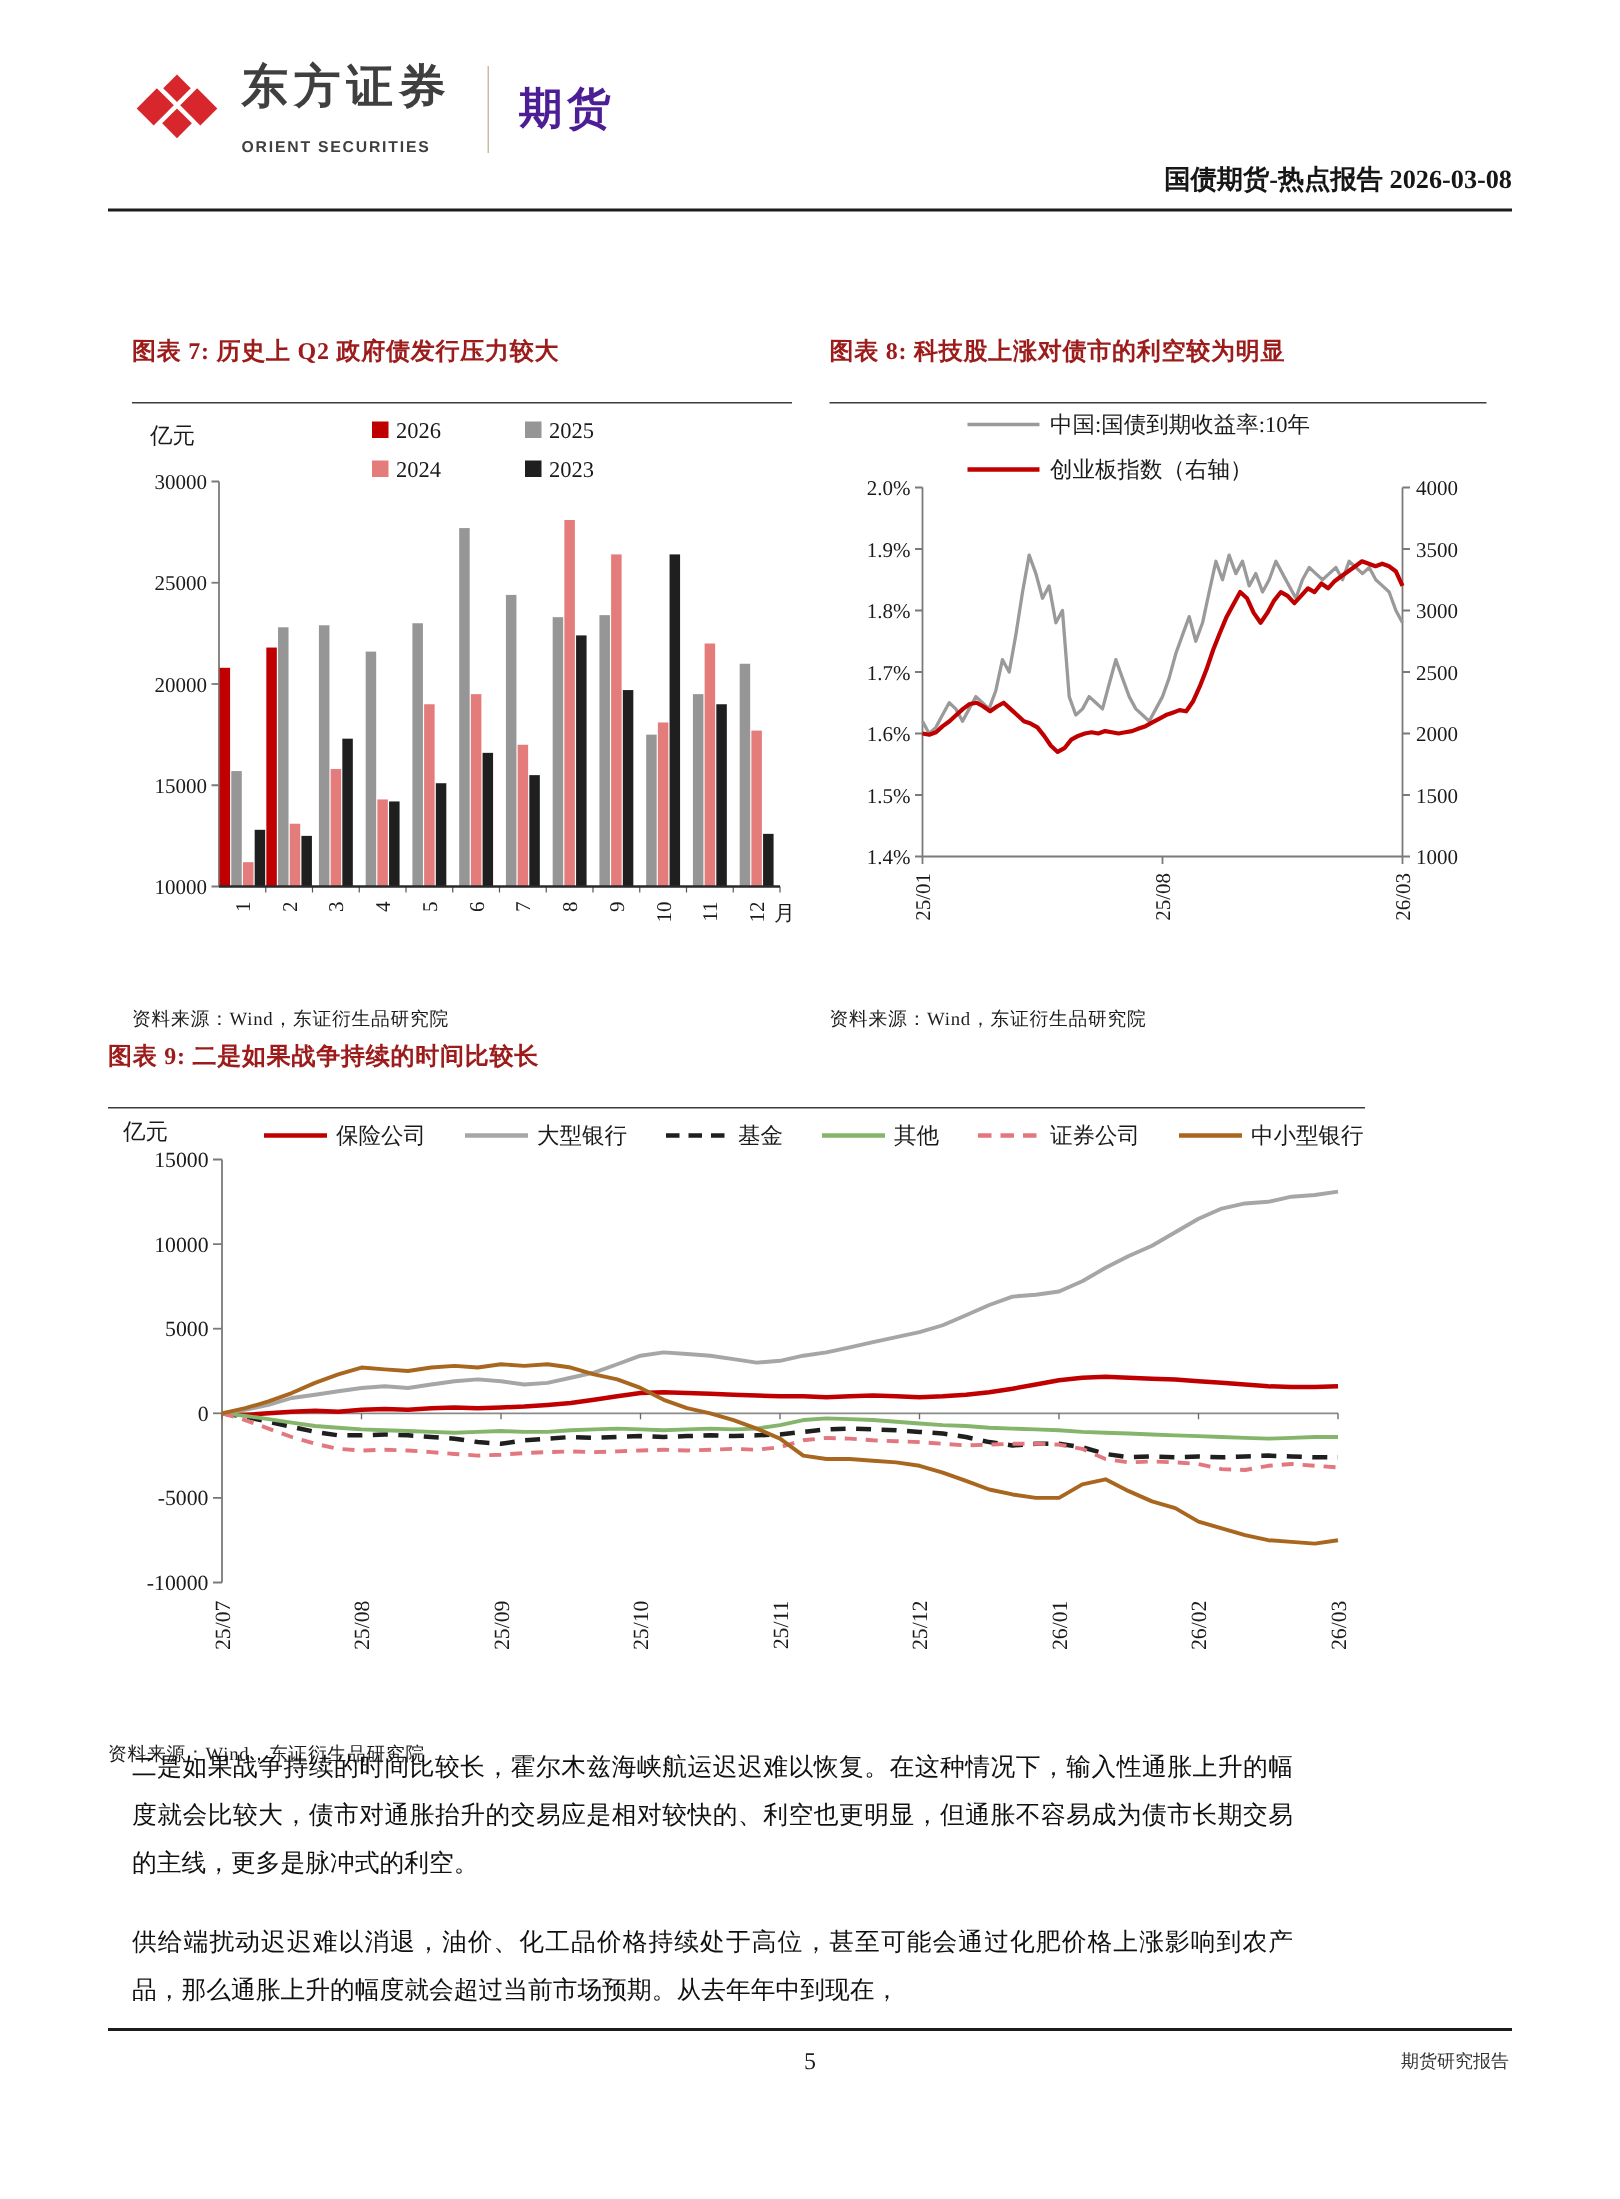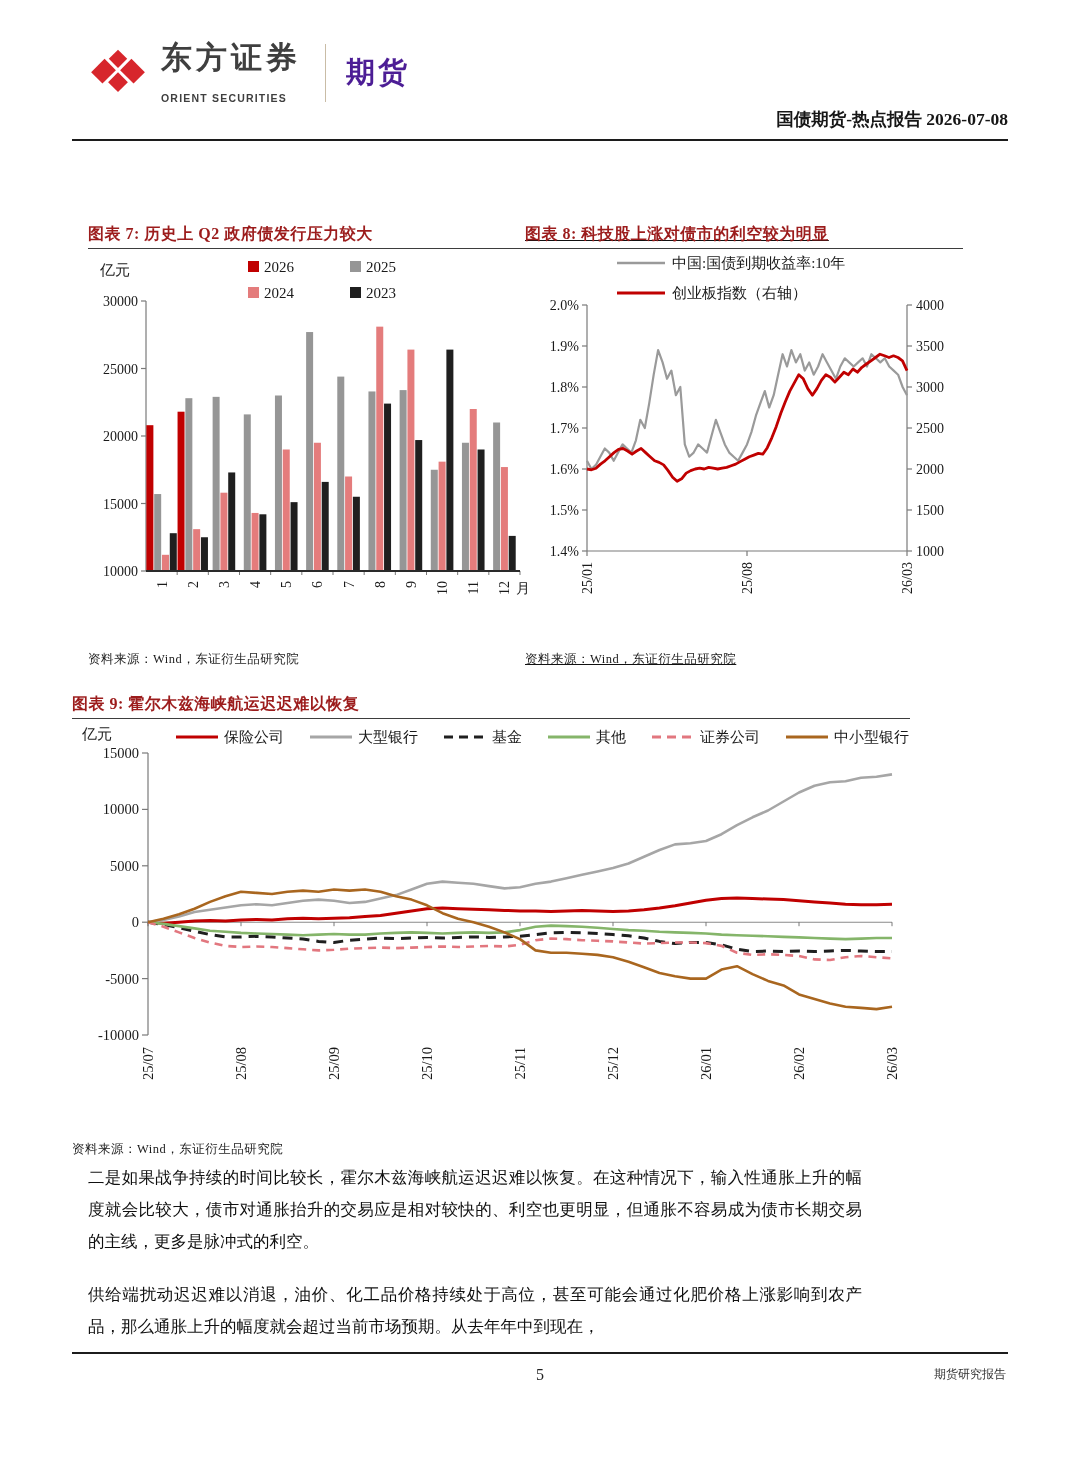--- a/index.html
+++ b/index.html
@@ -16,24 +16,24 @@
             font-family:"Liberation Sans",sans-serif;}
   .brand-divider{width:1px;height:58px;background:#c9bca6;margin:0 20px 0 24px;}
   .brand-division{font-size:29px;font-weight:bold;color:#4c1d95;letter-spacing:3px;
             font-family:"Liberation Sans",sans-serif;}
   .report-meta{position:absolute;top:107px;right:72px;font-size:17.5px;font-weight:bold;color:#161616;}
   .header-rule{position:absolute;top:139px;left:72px;width:936px;height:2px;background:#1c1c1c;}
 
   
   .fig{position:absolute;}
   .fig7{left:88px;top:224px;width:440px;}
-  .fig8{left:525px;top:224px;width:438px;text-decoration:underline;}
+  .fig8{left:553px;top:224px;width:438px;}
   .fig9{left:72px;top:694px;width:838px;}
   .figtitle{color:#9c1c1c;font-weight:bold;font-size:16px;letter-spacing:.5px;
-            padding-bottom:3px;border-bottom:1.6px solid #3d3d3d;}
+            padding-bottom:23px;border-bottom:1.6px solid #3d3d3d;}
   .fig svg{display:block;margin-top:4px;}
   .fig-source{font-size:12.5px;color:#1d1d1d;margin-top:20px;letter-spacing:.5px;}
   svg text{font-family:"Liberation Serif",serif;fill:#1a1a1a;}
 
   
   .bodytext{position:absolute;left:88px;top:1162px;width:774px;font-size:16.5px;
             line-height:1.95;text-align:justify;color:#101010;}
   .bodytext p{margin:0 0 20px 0;}
 
   
@@ -55,21 +55,21 @@
         <rect x="29.5" y="29.5" width="14" height="14" fill="#d7262c"></rect>
       </g>
     </svg>
     <div class="brand-block">
       <div class="brand-cn">东方证券</div>
       <div class="brand-en">ORIENT SECURITIES</div>
     </div>
     <div class="brand-divider"></div>
     <div class="brand-division">期货</div>
   </div>
-  <div class="report-meta">国债期货-热点报告  2026-07-08</div>
+  <div class="report-meta">国债期货-热点报告  2026-03-08</div>
   <div class="header-rule"></div>
 
   <div class="fig fig7">
     <div class="figtitle">图表 7: 历史上 Q2 政府债发行压力较大</div>
     <svg id="fig7-svg" width="440" height="378">
         <text x="12" y="22" font-size="15">亿元</text>
         <rect x="160" y="8" width="11" height="11" fill="#c00000"></rect>
         <text x="176" y="19" font-size="15">2026</text>
         <rect x="262" y="8" width="11" height="11" fill="#969696"></rect>
         <text x="278" y="19" font-size="15">2025</text>
@@ -200,21 +200,21 @@
         <text x="227" y="309" font-size="14" text-anchor="end" transform="rotate(-90 227 309)">25/08</text>
         <line x1="382" y1="298" x2="382" y2="303" stroke="#7a7a7a" stroke-width="1.2"></line>
         <text x="387" y="309" font-size="14" text-anchor="end" transform="rotate(-90 387 309)">26/03</text>
         <polyline points="62.0,207.8 66.4,216.0 70.9,211.9 75.3,203.7 79.8,195.5 84.2,199.6 88.7,207.8 93.1,199.6 97.6,191.4 102.0,195.5 106.4,199.6 110.9,187.3 115.3,166.8 119.8,175.0 124.2,150.4 128.7,121.7 133.1,97.1 137.6,109.4 142.0,125.8 146.4,117.6 150.9,142.2 155.3,134.0 159.8,191.4 164.2,203.7 168.7,199.6 173.1,191.4 177.6,195.5 182.0,199.6 186.4,183.2 190.9,166.8 195.3,179.1 199.8,191.4 204.2,199.6 208.7,203.7 213.1,207.8 217.6,199.6 222.0,191.4 226.4,179.1 230.9,162.7 235.3,150.4 239.8,138.1 244.2,154.5 248.7,142.2 253.1,121.7 257.6,101.2 262.0,113.5 266.4,97.1 270.9,109.4 275.3,101.2 279.8,117.6 284.2,109.4 288.7,121.7 293.1,113.5 297.6,101.2 302.0,109.4 306.4,117.6 310.9,125.8 315.3,113.5 319.8,105.3 324.2,109.4 328.7,113.5 333.1,109.4 337.6,105.3 342.0,113.5 346.4,101.2 350.9,105.3 355.3,109.4 359.8,105.3 364.2,113.5 368.7,117.6 373.1,121.7 377.6,134.0 382.0,142.2" fill="none" stroke="#9a9a9a" stroke-width="2.2" stroke-linejoin="round" stroke-linecap="butt"></polyline>
         <polyline points="62.0,216.0 66.5,216.8 71.0,215.2 75.5,211.1 80.0,207.8 84.5,203.7 89.0,199.6 93.5,196.3 98.1,195.5 102.6,198.0 107.1,201.2 111.6,198.0 116.1,195.5 120.6,199.6 125.1,203.7 129.6,207.8 134.1,209.4 138.6,211.9 143.1,217.6 147.6,224.2 152.1,228.3 156.6,225.8 161.2,220.1 165.7,217.6 170.2,216.0 174.7,215.2 179.2,216.0 183.7,214.4 188.2,215.2 192.7,216.0 197.2,215.2 201.7,214.4 206.2,212.7 210.7,211.1 215.2,208.6 219.7,206.2 224.3,203.7 228.8,202.1 233.3,200.4 237.8,201.2 242.3,194.7 246.8,184.8 251.3,173.4 255.8,160.2 260.3,148.8 264.8,138.1 269.3,129.9 273.8,121.7 278.3,125.8 282.8,135.6 287.4,142.2 291.9,135.6 296.4,127.4 300.9,121.7 305.4,124.2 309.9,129.1 314.4,124.2 318.9,119.2 323.4,121.7 327.9,116.0 332.4,119.2 336.9,114.3 341.4,111.0 345.9,107.8 350.5,104.5 355.0,101.2 359.5,102.8 364.0,104.5 368.5,102.8 373.0,104.5 377.5,107.8 382.0,117.6" fill="none" stroke="#c00000" stroke-width="2.8" stroke-linejoin="round" stroke-linecap="butt"></polyline>
       </svg>
     <div class="fig-source">资料来源：Wind，东证衍生品研究院</div>
   </div>
 
   <div class="fig fig9">
-    <div class="figtitle">图表 9: 霍尔木兹海峡航运迟迟难以恢复</div>
+    <div class="figtitle">图表 9: 二是如果战争持续的时间比较长</div>
     <svg id="fig9-svg" width="838" height="398">
         <text x="10" y="16" font-size="15">亿元</text>
         <line x1="104" y1="14" x2="146" y2="14" stroke="#c00000" stroke-width="3"></line>
         <text x="152" y="19" font-size="15">保险公司</text>
         <line x1="238" y1="14" x2="280" y2="14" stroke="#a6a6a6" stroke-width="3"></line>
         <text x="286" y="19" font-size="15">大型银行</text>
         <line x1="372" y1="14" x2="414" y2="14" stroke="#1f1f1f" stroke-width="3" stroke-dasharray="9 6"></line>
         <text x="420" y="19" font-size="15">基金</text>
         <line x1="476" y1="14" x2="518" y2="14" stroke="#85b56a" stroke-width="3"></line>
         <text x="524" y="19" font-size="15">其他</text>

